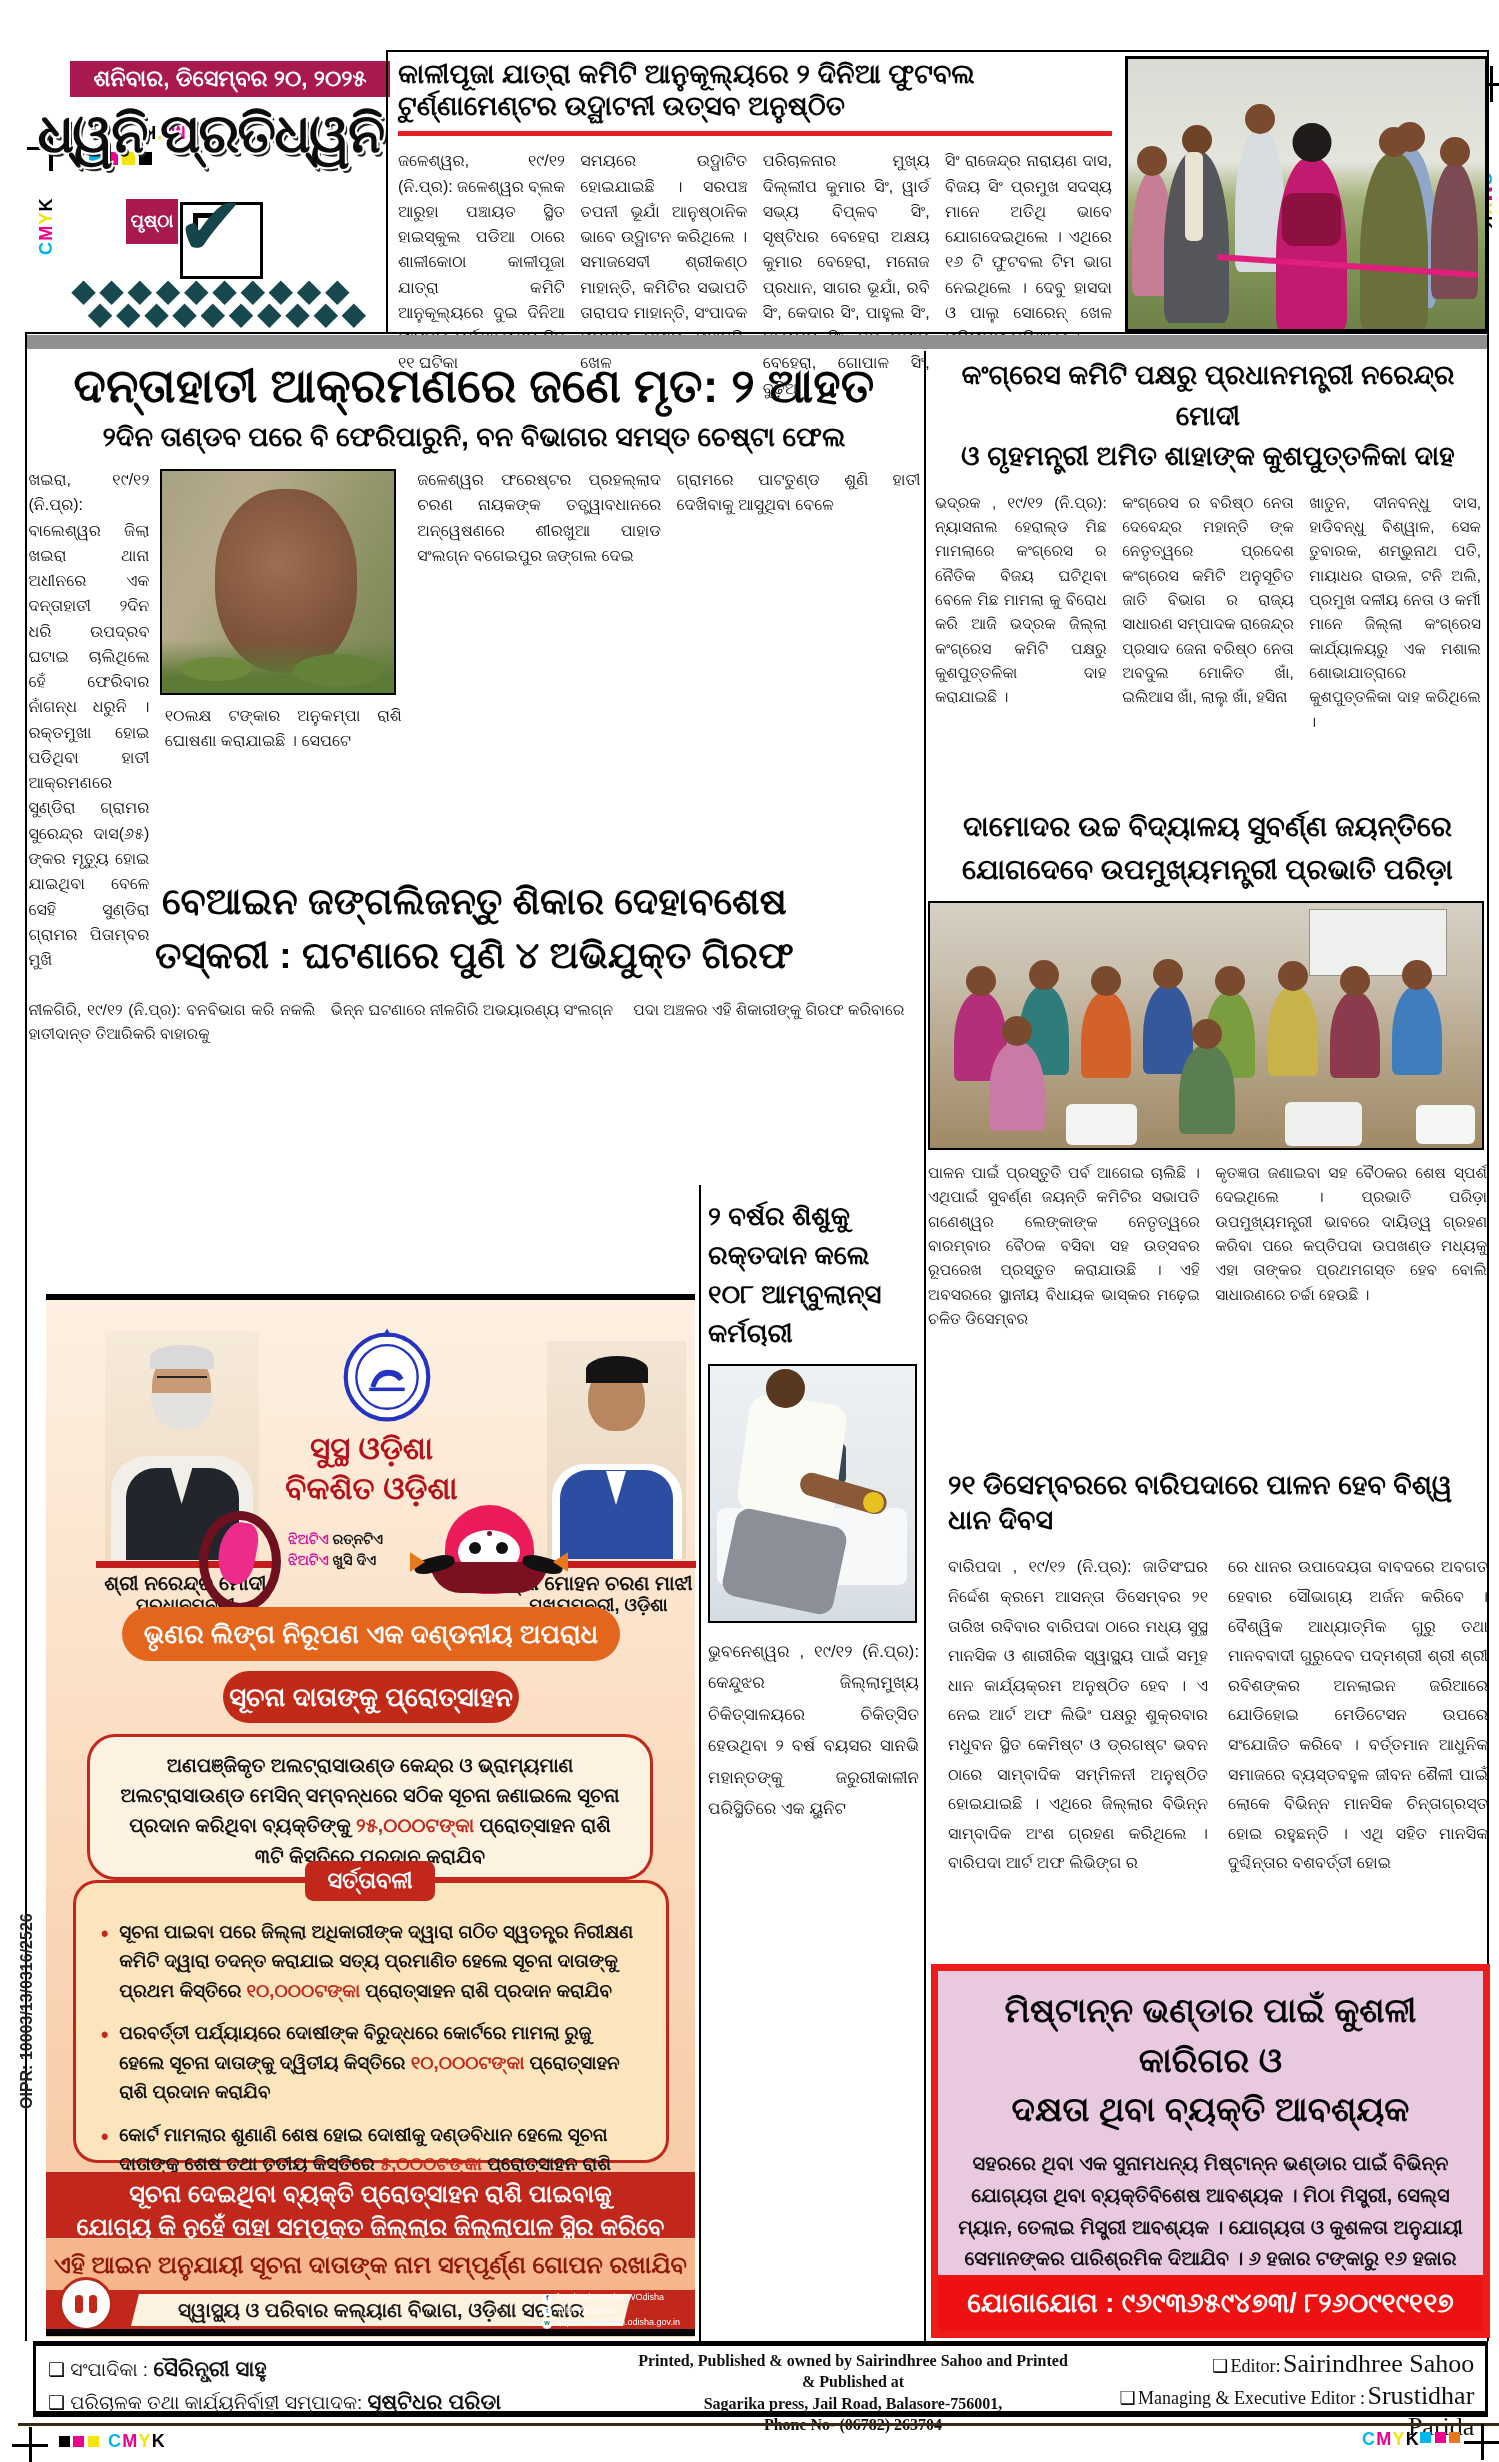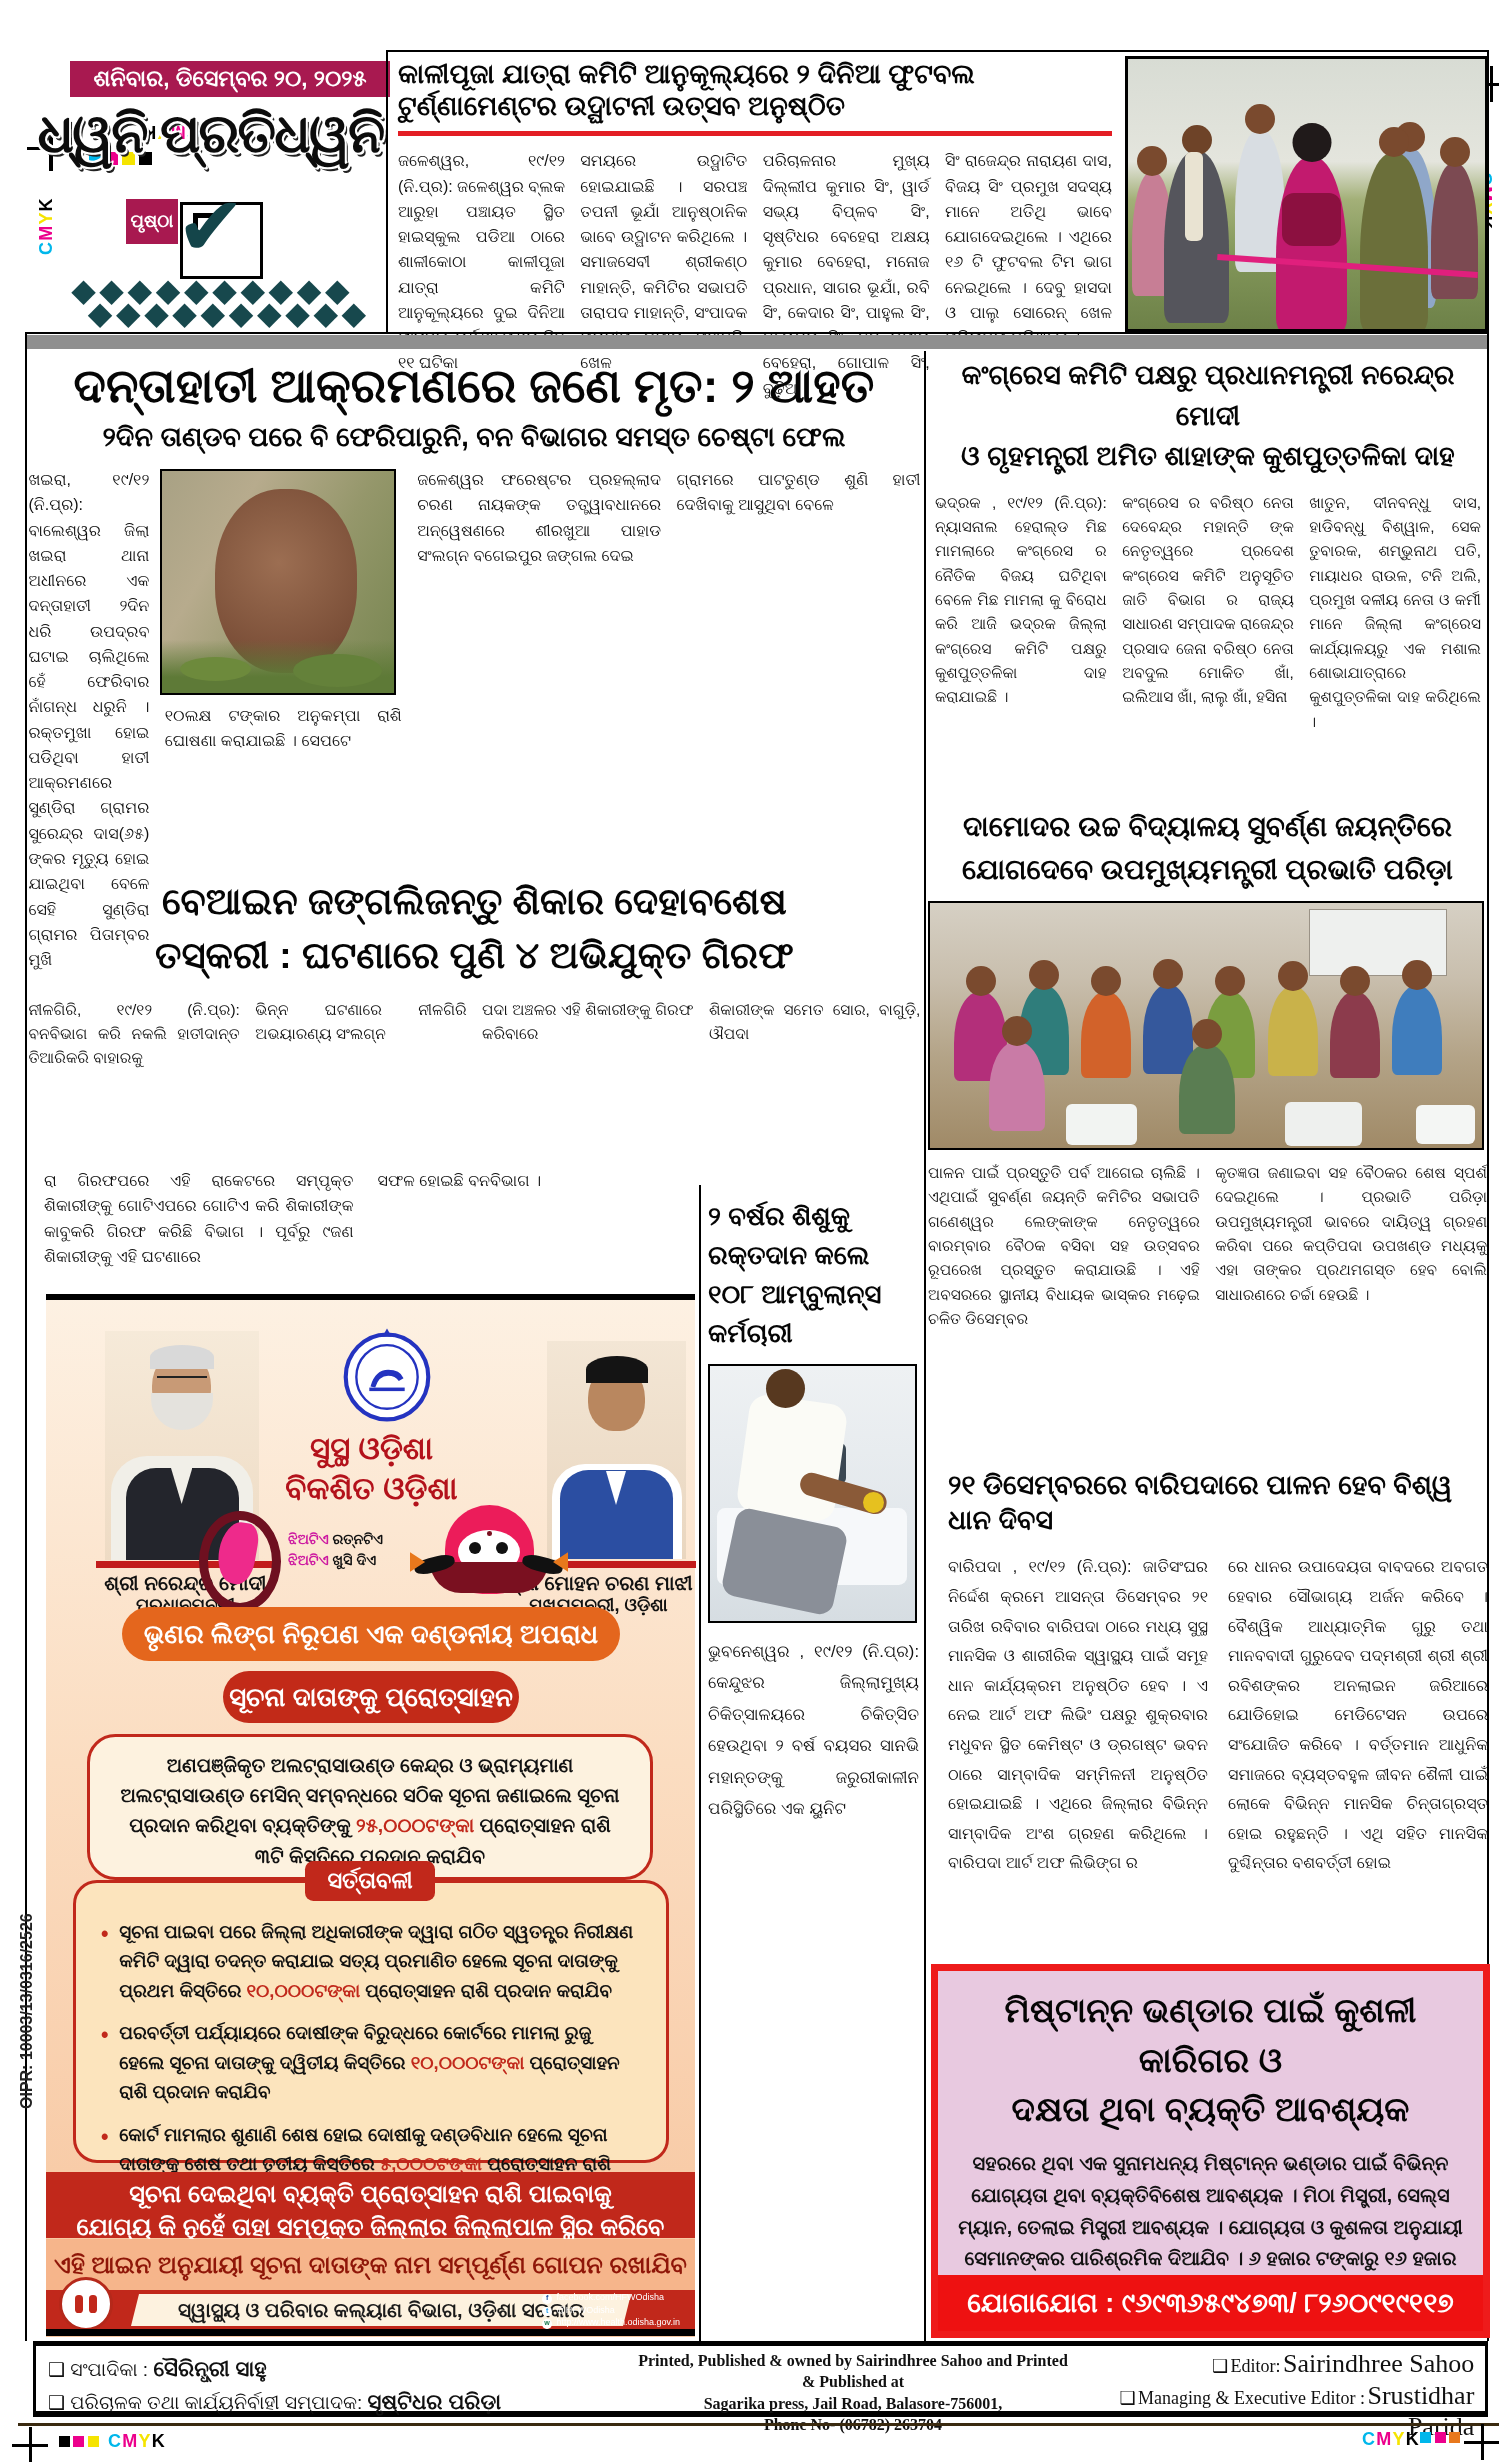--- a/index.html
+++ b/index.html
@@ -206,27 +206,20 @@
     </div>
   </div>
 
   <div class="abs" style="left:28.4px;top:875px;width:892px;">
     <div class="headline center" style="font-size:37px;line-height:1.45;">ବେଆଇନ ଜଙ୍ଗଲିଜନ୍ତୁ ଶିକାର ଦେହାବଶେଷ</div>
     <div class="headline center" style="font-size:37px;line-height:1.45;">ତସ୍କରୀ : ଘଟଣାରେ ପୁଣି ୪ ଅଭିଯୁକ୍ତ ଗିରଫ</div>
     <div class="cols body-text" style="margin-top:15.4px;font-size:15.4px;">
       <div>ନୀଳଗିରି, ୧୯/୧୨ (ନି.ପ୍ର): ବନବିଭାଗ କରି ନକଲି ହାତୀଦାନ୍ତ ତିଆରିକରି ବାହାରକୁ</div>
       <div>ଭିନ୍ନ ଘଟଣାରେ ନୀଳଗିରି ଅଭୟାରଣ୍ୟ ସଂଲଗ୍ନ</div>
       <div>ପଦା ଅଞ୍ଚଳର ଏହି ଶିକାରୀଙ୍କୁ ଗିରଫ କରିବାରେ</div>
-      <div>ଶିକାରୀଙ୍କ ସମେତ ସୋର, ବାଗୁଡ଼ି, ଔପଦା</div>
-    </div>
-  </div>
-  <div class="abs" style="left:44px;top:1168px;width:643px;">
-    <div class="cols body-text" style="font-size:16px;gap:24px;">
-      <div>ରା ଗିରଫପରେ ଏହି ରାକେଟରେ ସମ୍ପୃକ୍ତ ଶିକାରୀଙ୍କୁ ଗୋଟିଏପରେ ଗୋଟିଏ କରି ଶିକାରୀଙ୍କ କାବୁକରି ଗିରଫ କରିଛି ବିଭାଗ । ପୂର୍ବରୁ ୯ଜଣ ଶିକାରୀଙ୍କୁ ଏହି ଘଟଣାରେ</div>
-      <div>ସଫଳ ହୋଇଛି ବନବିଭାଗ ।</div>
     </div>
   </div>
 
   <div class="abs" style="left:708px;top:1197px;width:211px;">
     <div class="headline" style="font-size:26px;line-height:1.5;">
       <div>୨ ବର୍ଷର ଶିଶୁକୁ</div>
       <div>ରକ୍ତଦାନ କଲେ</div>
       <div>୧୦୮ ଆମ୍ବୁଲାନ୍ସ</div>
       <div>କର୍ମଚାରୀ</div>
     </div>

